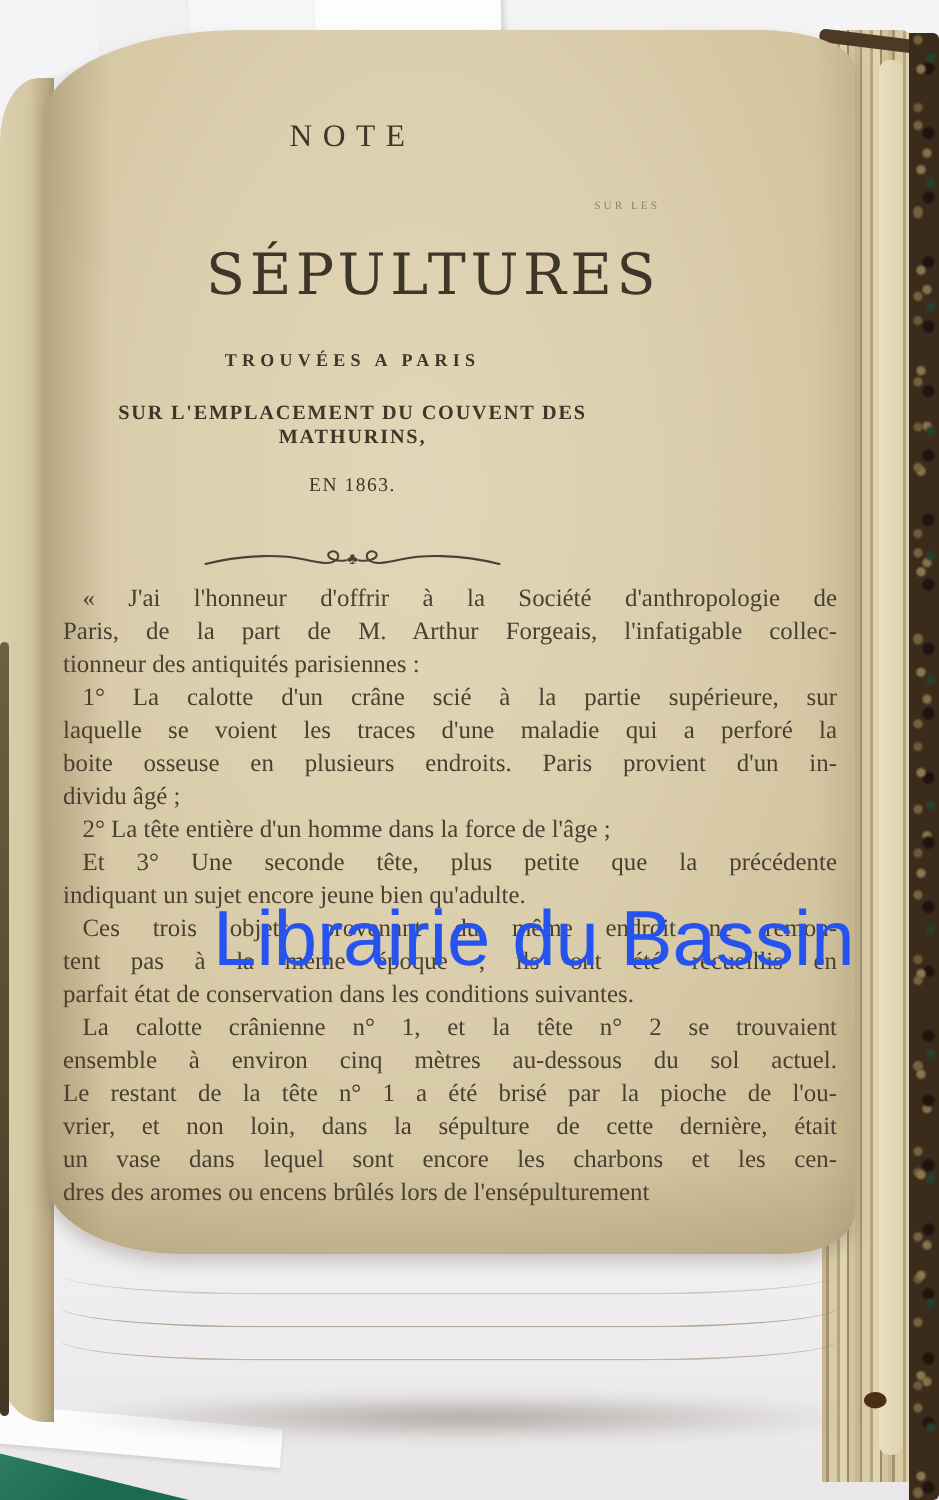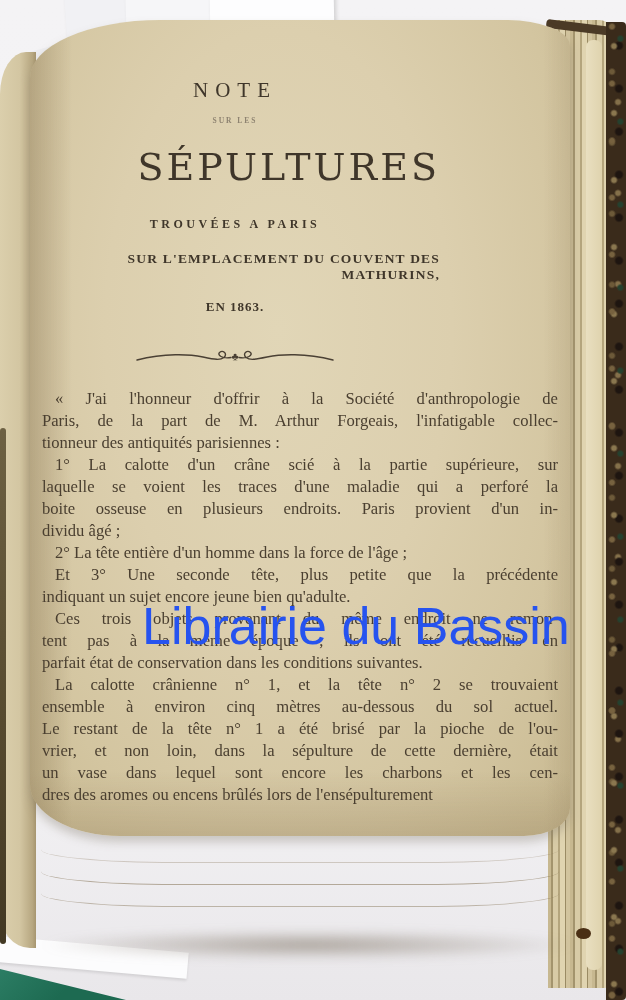--- a/index.html
+++ b/index.html
@@ -38,25 +38,25 @@
   .page::before{content:"";position:absolute;inset:0;border-radius:inherit;background:linear-gradient(90deg,rgba(130,110,75,.38) 0,rgba(130,110,75,0) 42px),linear-gradient(0deg,rgba(145,125,90,.30) 0,rgba(145,125,90,0) 64px),linear-gradient(270deg,rgba(140,120,85,.18) 0,rgba(140,120,85,0) 26px);}
   .crease{position:absolute;left:2%;width:96%;height:26px;border-bottom:1px solid rgba(122,102,68,.5);border-radius:50% / 26px;}
   .crease.c1{top:816px;border-bottom-color:rgba(122,102,68,.28);}
   .crease.c2{top:838px;}
   .crease.c3{top:860px;border-bottom-color:rgba(122,102,68,.42);}
 
   
   .content{position:absolute;inset:0;color:#463b2c;}
   .heading{position:absolute;left:0;top:0;width:410px;text-align:center;color:#3f362a;}
   .t-note{margin-top:58px;font-size:21px;letter-spacing:7px;font-family:"Liberation Serif",serif;}
-  .t-surles{margin-top:13px;font-size:7.5px;letter-spacing:2px;color:#8d8270;font-weight:bold;}
+  .t-surles{margin-top:29px;font-size:7.5px;letter-spacing:2px;color:#8d8270;font-weight:normal;text-align:right;}
   .t-main{margin-top:20px;font-size:38px;letter-spacing:3px;font-weight:normal;font-family:"DejaVu Serif",serif;text-align:right;}
   .t-sub1{margin-top:28px;font-size:12px;font-weight:bold;letter-spacing:3.5px;}
-  .t-sub2{margin-top:19px;font-size:13.5px;font-weight:bold;letter-spacing:1.2px;text-align:right;}
-  .t-sub3{margin-top:16px;font-size:13px;font-weight:bold;letter-spacing:1px;}
+  .t-sub2{margin-top:19px;font-size:13.5px;font-weight:bold;letter-spacing:1.2px;}
+  .t-sub3{margin-top:16px;font-size:13px;font-weight:normal;letter-spacing:1px;}
   .ornament{margin-top:30px;}
 
   .body-text{position:absolute;left:12px;top:368px;width:516px;font-size:16.6px;line-height:22px;color:#4a3f30;}
   .line{height:22px;overflow:hidden;white-space:nowrap;}
   .line.j{text-align:justify;white-space:normal;}
   .line.j::after{content:"";display:inline-block;width:100%;height:0;}
   .line.first{text-indent:13px;}
 
   
   .watermark{position:absolute;left:142px;top:598px;font-family:"Liberation Sans",sans-serif;font-size:52px;line-height:1.1;color:#2653ef;letter-spacing:0;white-space:nowrap;z-index:30;}

